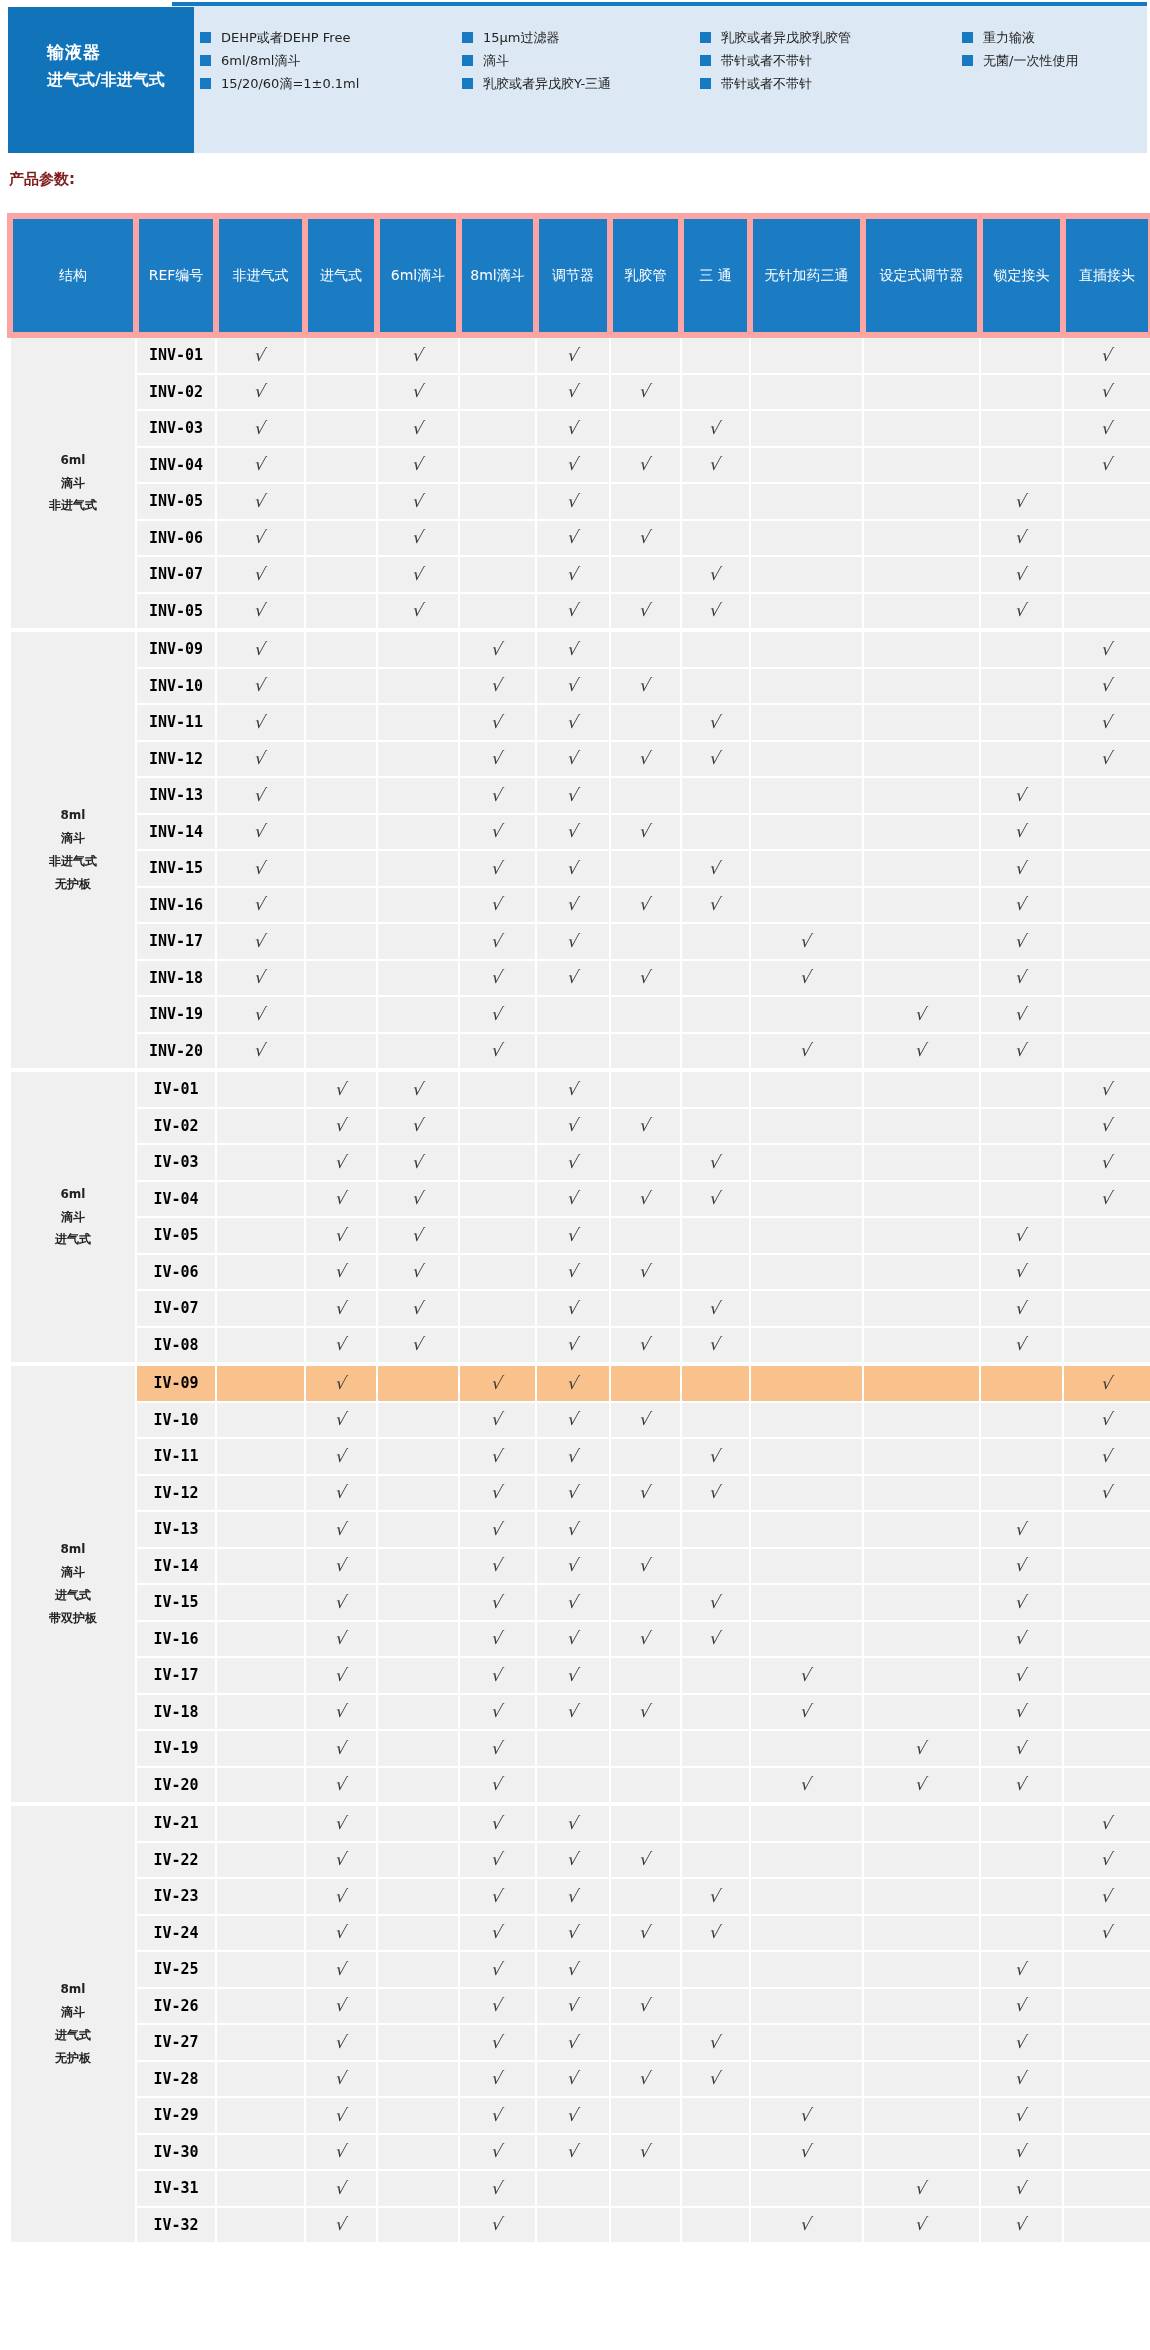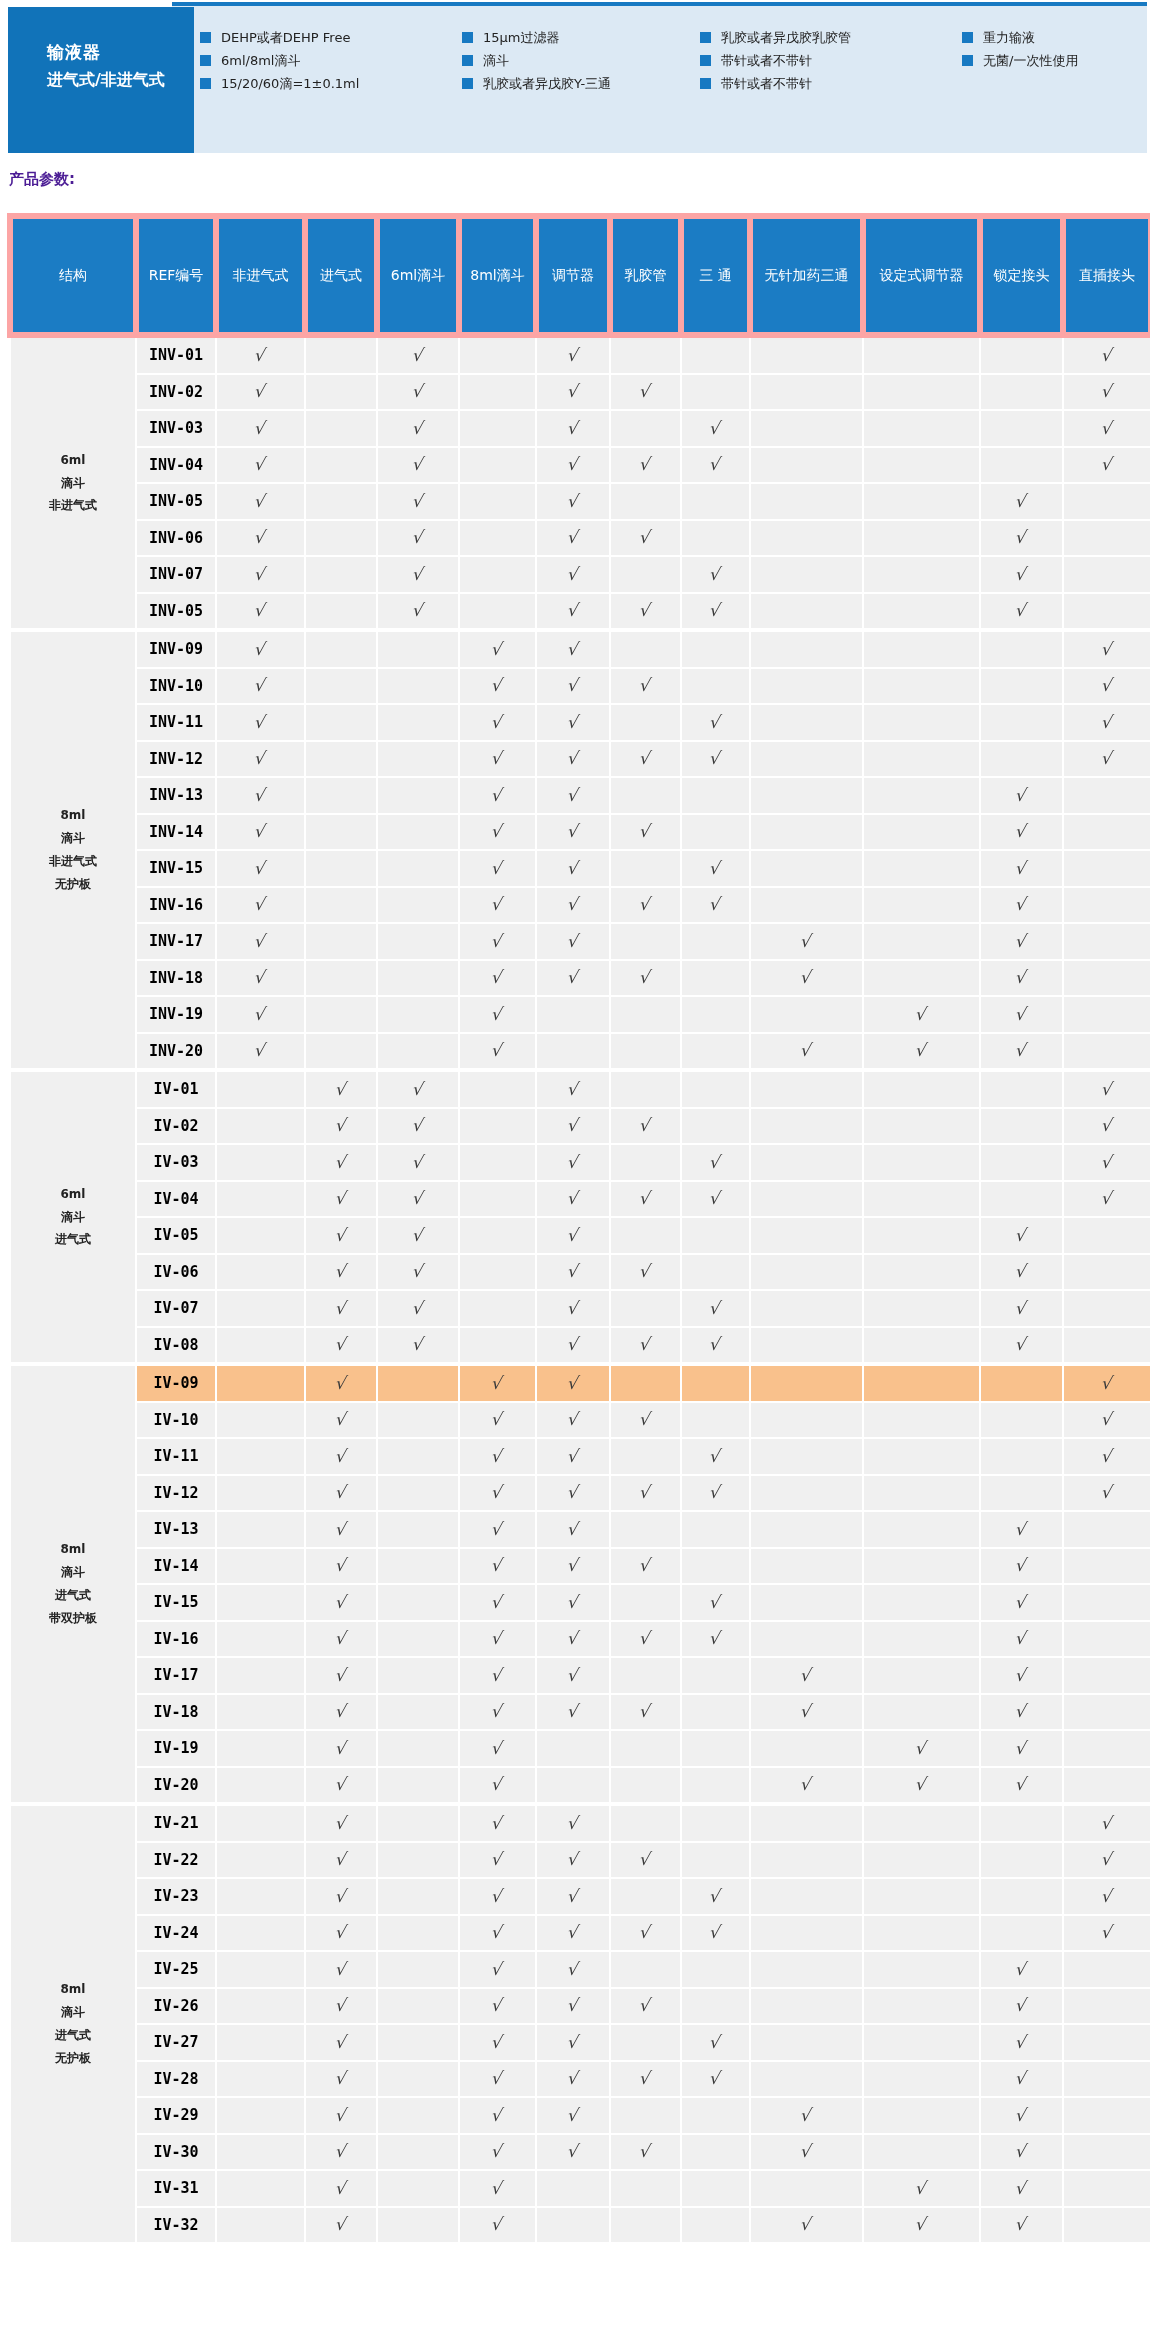--- a/index.html
+++ b/index.html
@@ -13,21 +13,21 @@
   .banner-box .t2{margin:0 0 0 18px;font-size:16px;font-weight:bold;}
   .feature-columns{position:absolute;left:28px;top:20px;right:0;display:flex;}
   .fcol{display:flex;flex-direction:column;}
   .fcol:nth-child(1){width:262px;}
   .fcol:nth-child(2){width:238px;}
   .fcol:nth-child(3){width:262px;}
   .fitem{display:flex;align-items:center;height:23px;font-size:13px;color:#222222;white-space:nowrap;}
   .bullet{display:inline-block;width:11px;height:11px;background:#1779c2;margin-right:10px;flex:0 0 auto;}
 
   
-  .section-title{position:absolute;left:9px;top:170px;font-size:15px;font-weight:bold;color:#4c1d95;}
+  .section-title{position:absolute;left:9px;top:170px;font-size:15px;font-weight:bold;color:#7f1d1d;}
 
   
   table.product{position:absolute;left:7px;top:213px;border-collapse:collapse;table-layout:fixed;width:1141px;}
   table.product th{background:#1b7cc4;color:#ffffff;font-weight:normal;font-size:14px;height:113px;border:6px solid #fca5a5;padding:0;text-align:center;}
   table.product td{background:#f0f0f0;border:2px solid #ffffff;padding:0;height:34.5px;text-align:center;vertical-align:middle;}
   tr.group-start td{border-top:4px solid #ffffff;}
   td.structure{font-size:12px;font-weight:bold;color:#222222;line-height:1.9;}
   td.ref{font-family:"DejaVu Sans Mono",monospace;font-weight:bold;font-size:15px;color:#000000;letter-spacing:0;}
   .check-icon{display:inline-block;font-size:17px;color:#3b3b3b;transform:skewX(-10deg);line-height:1;}
   tr.highlight td{background:#f9c18c;}

